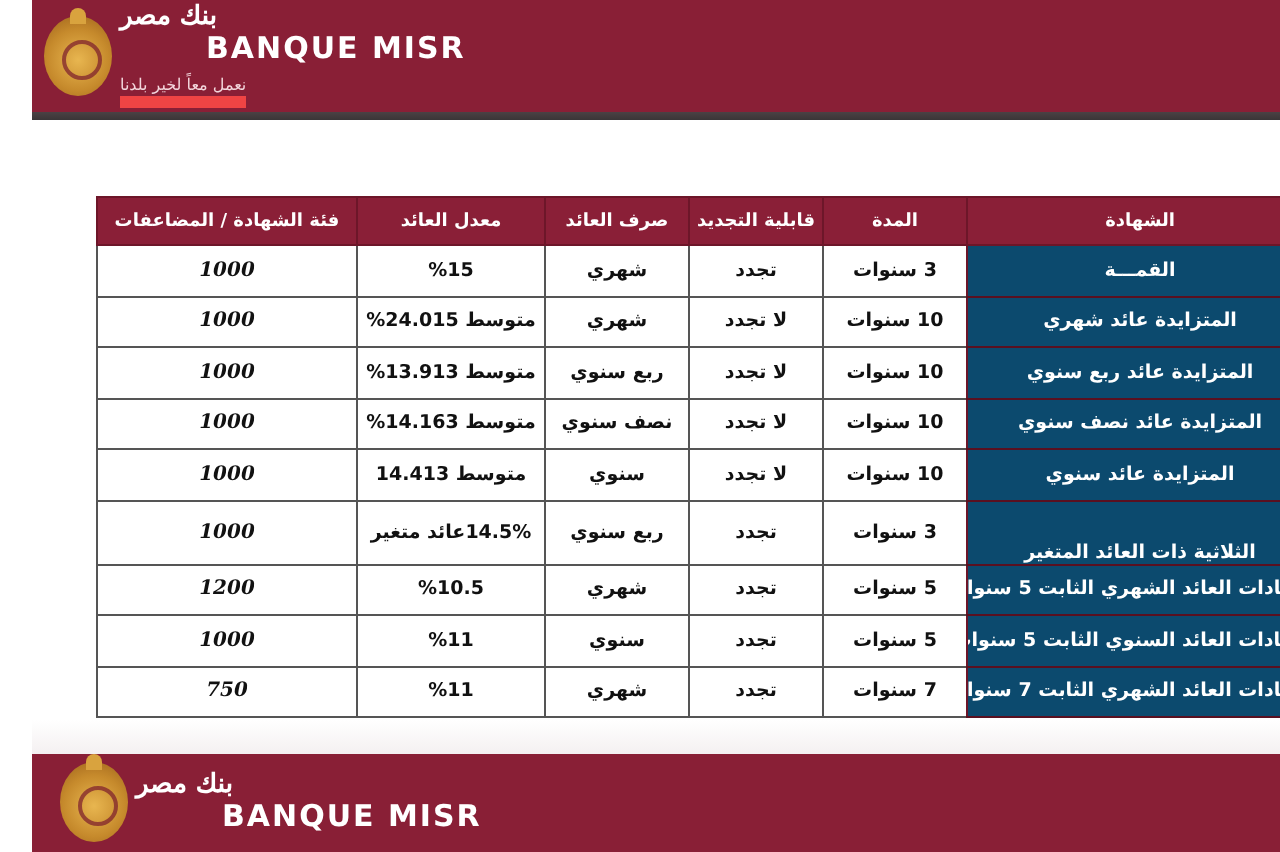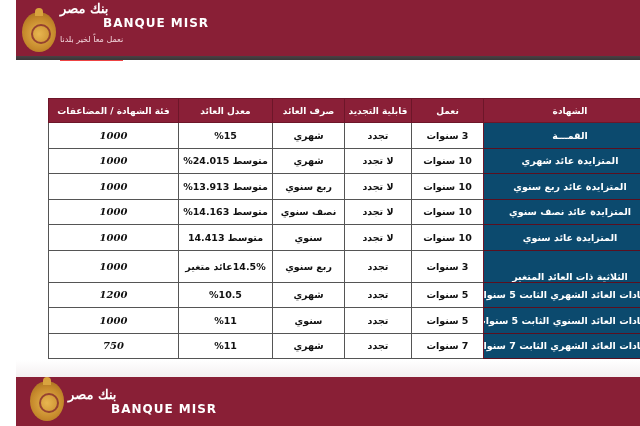--- a/index.html
+++ b/index.html
@@ -37,26 +37,26 @@
     .emblem::after {
       content: ""; position: absolute; left: 13px; top: -4px; width: 8px; height: 8px;
       background: #d9a33e; border-radius: 50% 50% 0 0;
     }
     .logo-text { margin-left: 4px; color: #ffffff; line-height: 1; }
     .logo-ar {
       font-family: "DejaVu Serif", serif; font-size: 13px; font-weight: bold;
       direction: rtl; text-align: left; letter-spacing: 0;
     }
     .logo-en {
-      font-family: "DejaVu Sans", sans-serif; font-size: 12px; letter-spacing: 1px;
+      font-family: "DejaVu Sans", sans-serif; font-size: 15px; letter-spacing: 1px;
       margin-top: 2px; font-weight: bold; padding-left: 43px;
     }
     .logo-slogan {
       font-size: 8px; color: #f3d6dc; direction: rtl; margin-top: 4px;
-      border-bottom: 1px solid #ef4444; padding-bottom: 16px; display: inline-block;
+      border-bottom: 6px solid #ef4444; padding-bottom: 1px; display: inline-block;
     }
 
     
     .title {
       position: absolute; left: 180px; top: 66px; width: 320px; text-align: center;
       font-size: 17px; font-weight: bold; color: #7a1f33; direction: rtl;
       font-family: "DejaVu Sans", sans-serif;
     }
 
     
@@ -120,21 +120,21 @@
       <col class="col-name">
         <col class="col-dur">
         <col class="col-renew">
         <col class="col-pay">
         <col class="col-rate">
         <col class="col-denom">
     </colgroup>
     <thead>
       <tr>
         <th>الشهادة</th>
-        <th>نعمل</th>
+        <th>المدة</th>
         <th>قابلية التجديد</th>
         <th>صرف العائد</th>
         <th>معدل العائد</th>
         <th>فئة الشهادة / المضاعفات</th>
       </tr>
     </thead>
     <tbody>
       <tr>
         <td class="name">القمـــة</td>
         <td>3 سنوات</td>

